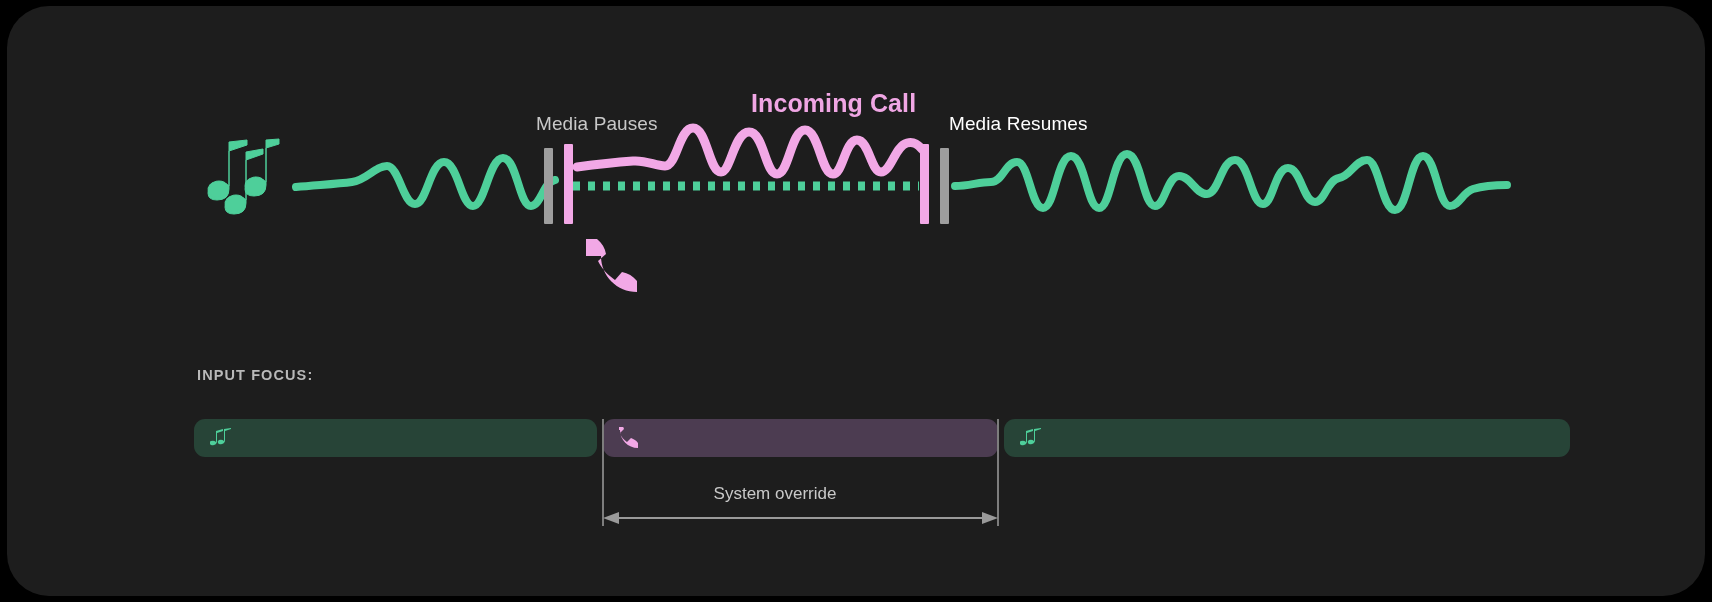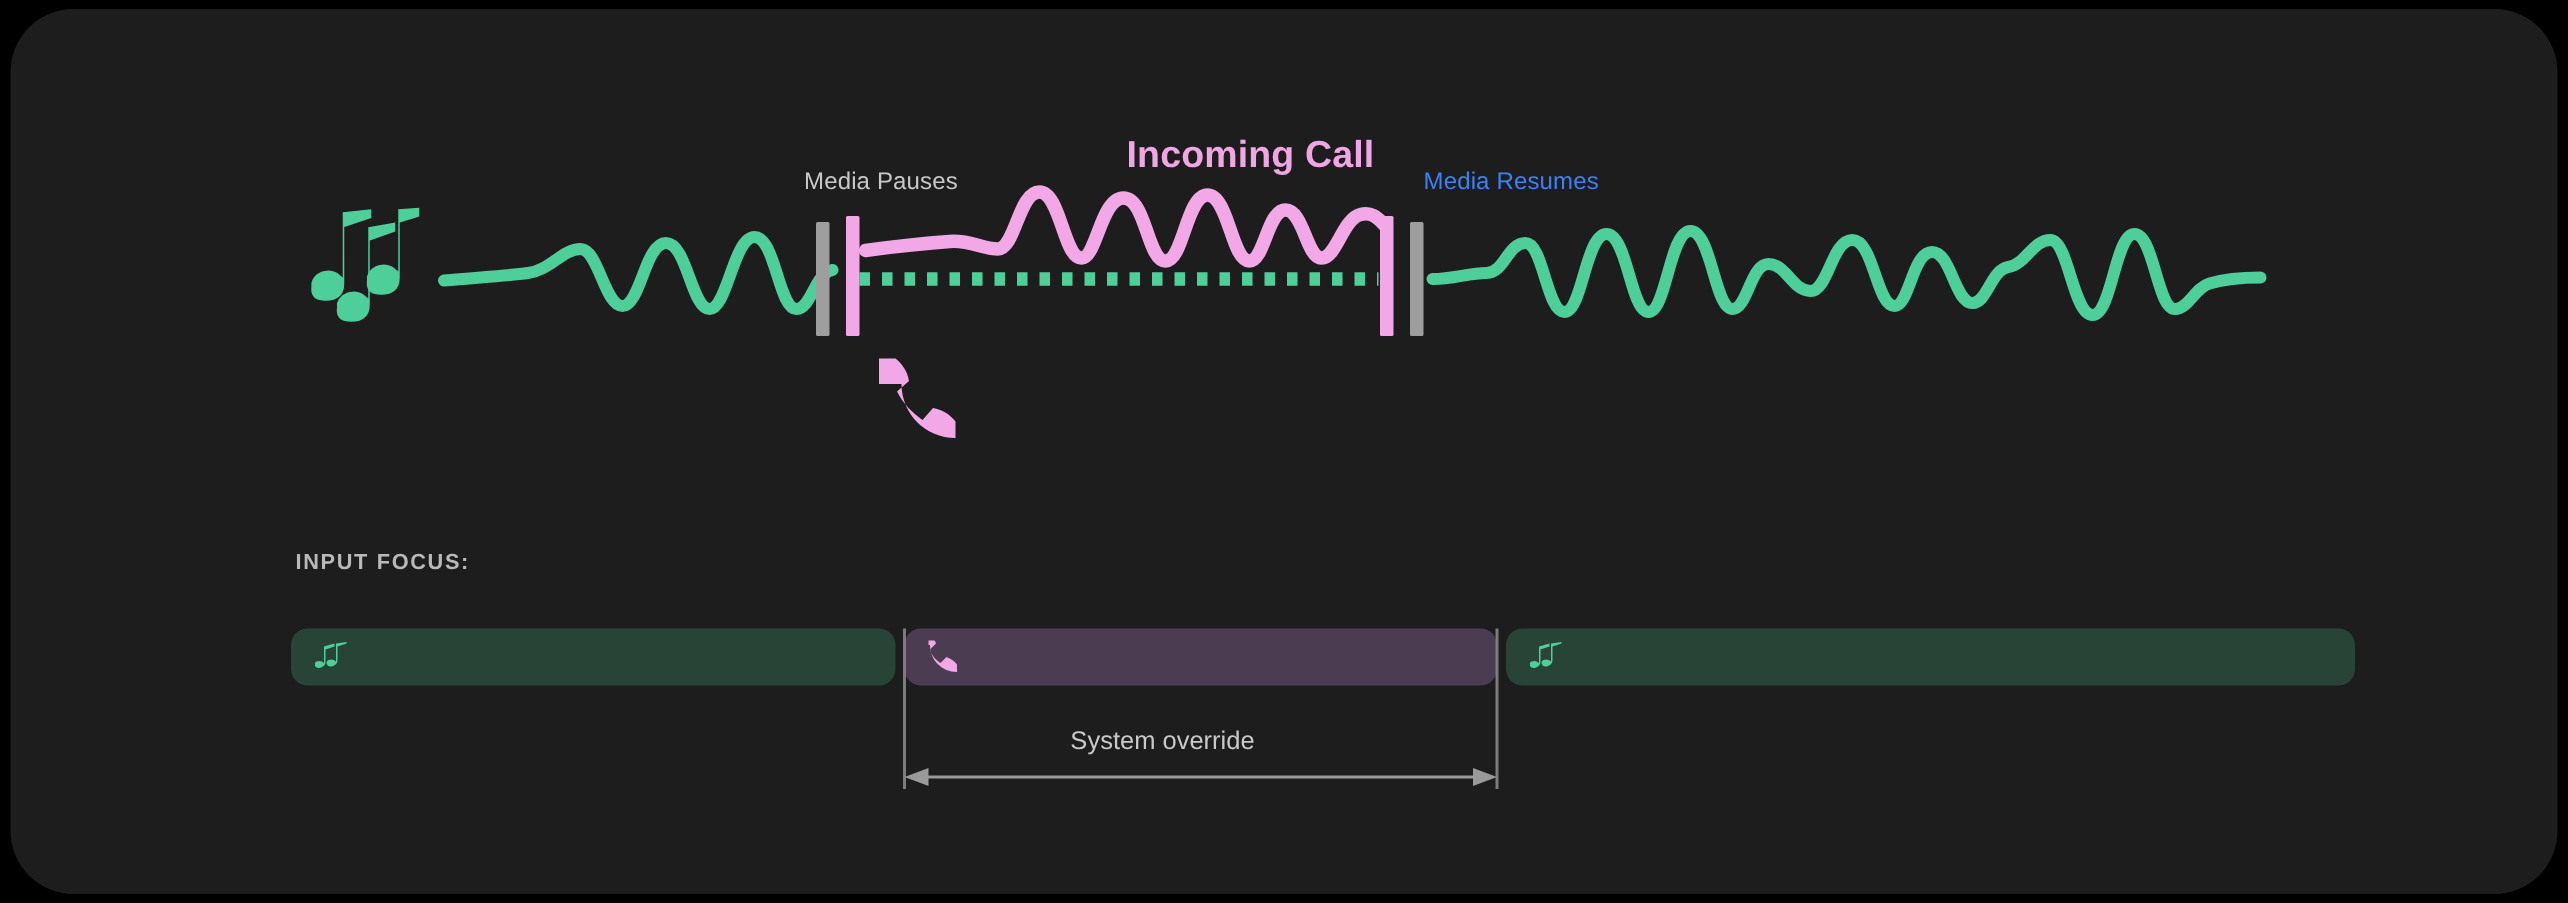--- a/index.html
+++ b/index.html
@@ -36,26 +36,26 @@
     left: 0;
     top: 0;
     width: 1698px;
     height: 330px;
   }
   .timeline svg { position: absolute; left: 0; top: 0; }
 
   .lbl {
     position: absolute;
     white-space: nowrap;
-    font-size: 16px;
+    font-size: 19px;
     font-weight: 400;
     letter-spacing: .1px;
   }
   .lbl-pause  { left: 529px; top: 107px; color: #c8c8c8; }
-  .lbl-resume { left: 942px; top: 107px; color: #3b82f6; }
+  .lbl-resume { left: 942px; top: 107px; color: #ffffff; }
   .lbl-call   { left: 744px; top: 83px;  color: #f0a6e4; font-weight: 700; font-size: 25px; }
 
   
   .focus-title {
     position: absolute;
     left: 190px;
     top: 361px;
     font-size: 14.5px;
     font-weight: 700;
     letter-spacing: 1.1px;

